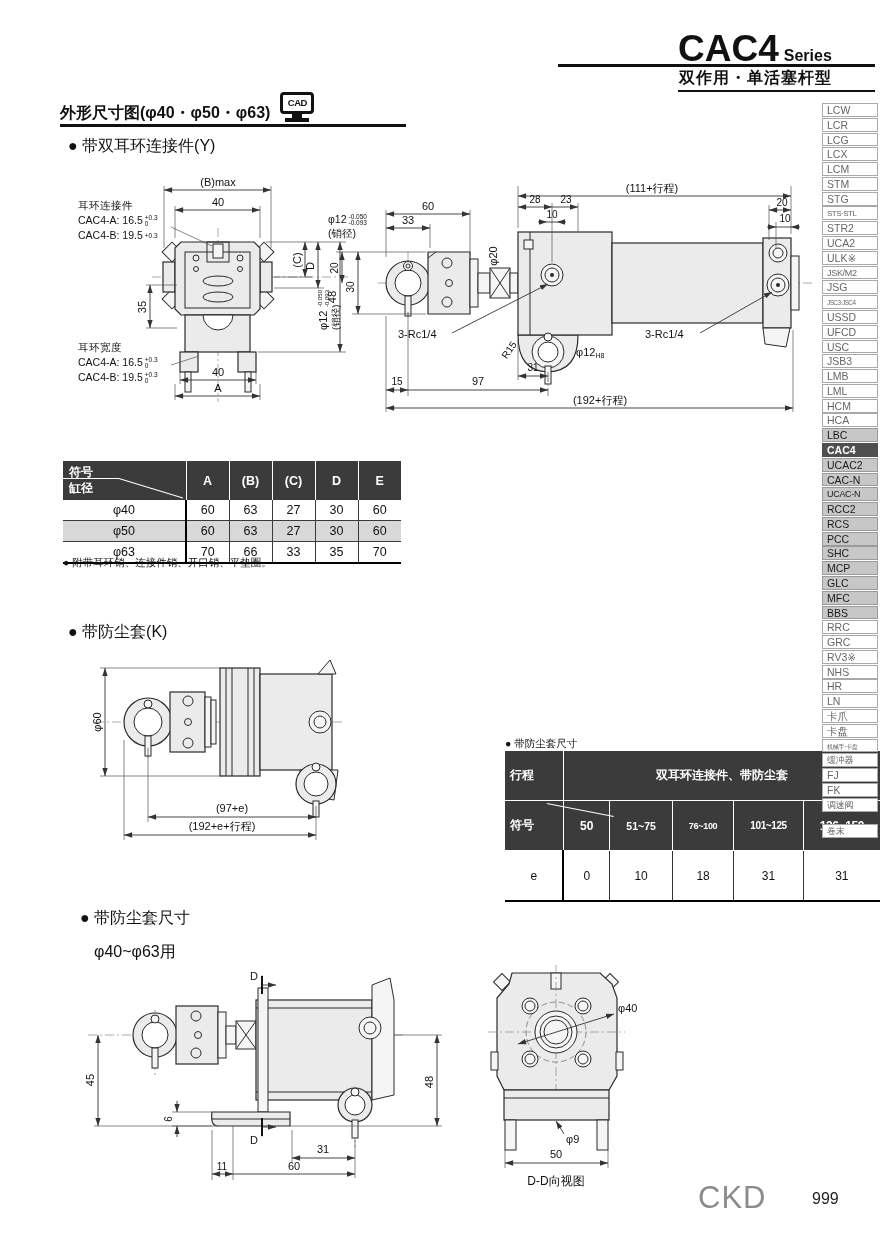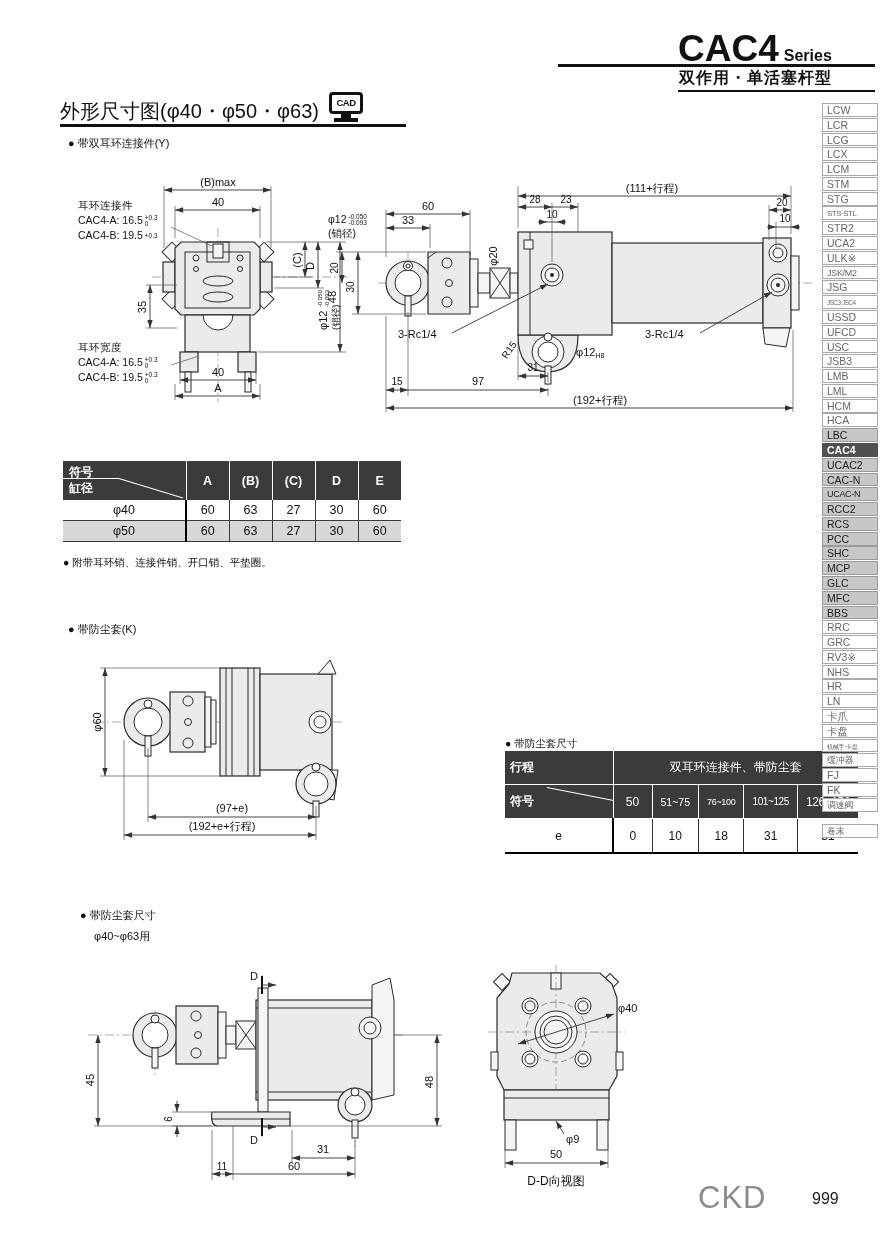--- a/index.html
+++ b/index.html
@@ -8,29 +8,29 @@
   .abs{position:absolute}
 
   
   .series-name{font-size:37px;font-weight:bold;letter-spacing:0}
   .series-suffix{font-size:16px;font-weight:bold;margin-left:5px}
   .rule1{background:#111;height:3px}
   .rule2{background:#111;height:2px}
   .subtitle{font-size:16px;font-weight:bold;letter-spacing:1px}
 
   
-  .pgtitle{font-size:20px;font-weight:normal}
+  .pgtitle{font-size:16px;font-weight:bold}
   .underline{background:#111;height:2.5px}
   .cadicon{display:inline-block;position:relative;width:36px;height:34px;margin-left:10px;vertical-align:-8px}
   .cadtxt{position:absolute;left:0;top:0;width:28px;height:16px;border:3px solid #111;border-radius:4px;
           font-size:9.5px;font-weight:bold;text-align:center;line-height:16px;letter-spacing:-0.5px;color:#111}
   .cadstand{position:absolute;left:12px;top:22px;width:10px;height:4px;background:#111}
   .cadbase{position:absolute;left:5px;top:26px;width:24px;height:3.5px;background:#111}
 
-  .seclabel{font-size:11px;color:#111}
+  .seclabel{font-size:16px;color:#111}
 
   
   #sidebar{position:absolute;left:822px;top:103px;width:56px}
   .sbi{box-sizing:border-box;height:13.9px;margin-bottom:0.9px;border:1px solid #a9a9a9;background:#fff;
        color:#666;font-size:10.5px;line-height:11.5px;padding:1px 0 0 4px;white-space:nowrap;overflow:hidden}
   .sbi.g{background:#c7c7c7;color:#1a1a1a;border-color:#9a9a9a}
   .sbi.a{background:#4f4f4f;color:#fff;border-color:#4f4f4f;font-weight:bold}
   .sbi.sm{font-size:8px;letter-spacing:-0.5px}
   .sbi.xs{font-size:6.3px;letter-spacing:-0.5px}
   .sbi.smn{font-size:9px;letter-spacing:-0.3px}
@@ -45,22 +45,22 @@
   .cb{position:absolute;bottom:3px;left:6px;font-size:12px;font-weight:bold;color:#fff}
   .chl{position:absolute;left:0;top:17px;width:56px;height:1px;background:#fff}
   .cdg{position:absolute;left:56px;top:17px;width:67px;height:1px;background:#fff;transform-origin:0 0;transform:rotate(17deg)}
   .t1 td.v{border-left:1px solid #3a3a3a;border-bottom:1px solid #3a3a3a;text-align:center;font-size:12.5px;height:18px;background:#fff}
   .t1 td.bore{border-bottom:1px solid #3a3a3a;border-right:2px solid #000;text-align:center;font-size:12.5px;background:#fff}
   .t1 tr.shade td{background:#d8d8d8}
   .t1 tr.last td{border-bottom:2px solid #000}
   .fnote{font-size:10.5px;color:#111}
 
   .t2{position:absolute;left:505px;top:751px}
-  .t2 td{padding:8px}
-  .t2 .hd{background:#3b3b3b;color:#fff;font-weight:normal;border-left:1px solid #fff;border-bottom:1px solid #fff;text-align:center}
+  .t2 td{padding:16px}
+  .t2 .hd{background:#3b3b3b;color:#fff;font-weight:bold;border-left:1px solid #fff;border-bottom:1px solid #fff;text-align:center}
   .t2 .hl{background:#3b3b3b;color:#fff;font-weight:bold;border-bottom:1px solid #fff;font-size:12px;padding-left:5px;text-align:left}
   .t2 .corner2{position:relative;background:#3b3b3b}
   .cdg2{position:absolute;left:42px;top:2px;width:68px;height:1px;background:#fff;transform-origin:0 0;transform:rotate(11deg)}
   .t2 .dv{background:#fff;border-left:1px solid #333;border-bottom:2px solid #000;text-align:center;font-size:12px;height:17px}
   .t2 .dl{background:#fff;border-right:2px solid #000;border-bottom:2px solid #000;text-align:center;font-size:12px}
   .c0{font-size:12px}.c1{font-size:10.5px}.c2{font-size:9px;letter-spacing:-0.3px}.c3{font-size:10px;letter-spacing:-0.4px}.c4{font-size:12px;letter-spacing:-0.4px}
 
   
   .noteblk{font-size:10.5px;line-height:15px;color:#111}
   .noteblk .ttl{letter-spacing:0.5px}
@@ -331,20 +331,28 @@
       <td class="v">60</td>
     </tr>
     <tr class="shade">
       <td class="bore">φ50</td>
       <td class="v">60</td>
           <td class="v">63</td>
       <td class="v">27</td>
           <td class="v">30</td>
       <td class="v">60</td>
     </tr>
+    <tr class="last">
+      <td class="bore">φ63</td>
+      <td class="v">70</td>
+          <td class="v">66</td>
+      <td class="v">33</td>
+          <td class="v">35</td>
+      <td class="v">70</td>
+    </tr>
   </tbody>
     </table>
   <div class="abs fnote" style="left:63px;top:556px">● 附带耳环销、连接件销、开口销、平垫圈。</div>
 
   <div class="abs seclabel" style="left:68px;top:622px">● 带防尘套(K)</div>
 
   <svg class="abs" style="left:85px;top:655px" width="300" height="190" viewBox="85 655 300 190">
     <defs>
       <marker id="ae2" markerWidth="10" markerHeight="8" refX="9" refY="3" orient="auto">
           <path d="M0,0L9,3L0,6Z" fill="#333"></path>
@@ -427,21 +435,21 @@
       <td class="dv">10</td>
       <td class="dv">18</td>
       <td class="dv">31</td>
       <td class="dv">31</td>
     </tr>
   </tbody>
     </table>
 
   <div class="abs seclabel" style="left:80px;top:908px">
     <div>● 带防尘套尺寸</div>
-    <div style="padding-left:14px;margin-top:6px">φ40~φ63用</div>
+    <div style="padding-left:14px;margin-top:13px">φ40~φ63用</div>
   </div>
 
   <svg class="abs" style="left:80px;top:955px" width="600" height="245" viewBox="80 955 600 245">
     <defs>
       <marker id="ae3" markerWidth="10" markerHeight="8" refX="9" refY="3" orient="auto">
           <path d="M0,0L9,3L0,6Z" fill="#333"></path>
         </marker>
       <marker id="as3" markerWidth="10" markerHeight="8" refX="0" refY="3" orient="auto">
           <path d="M9,0L0,3L9,6Z" fill="#333"></path>
         </marker>

